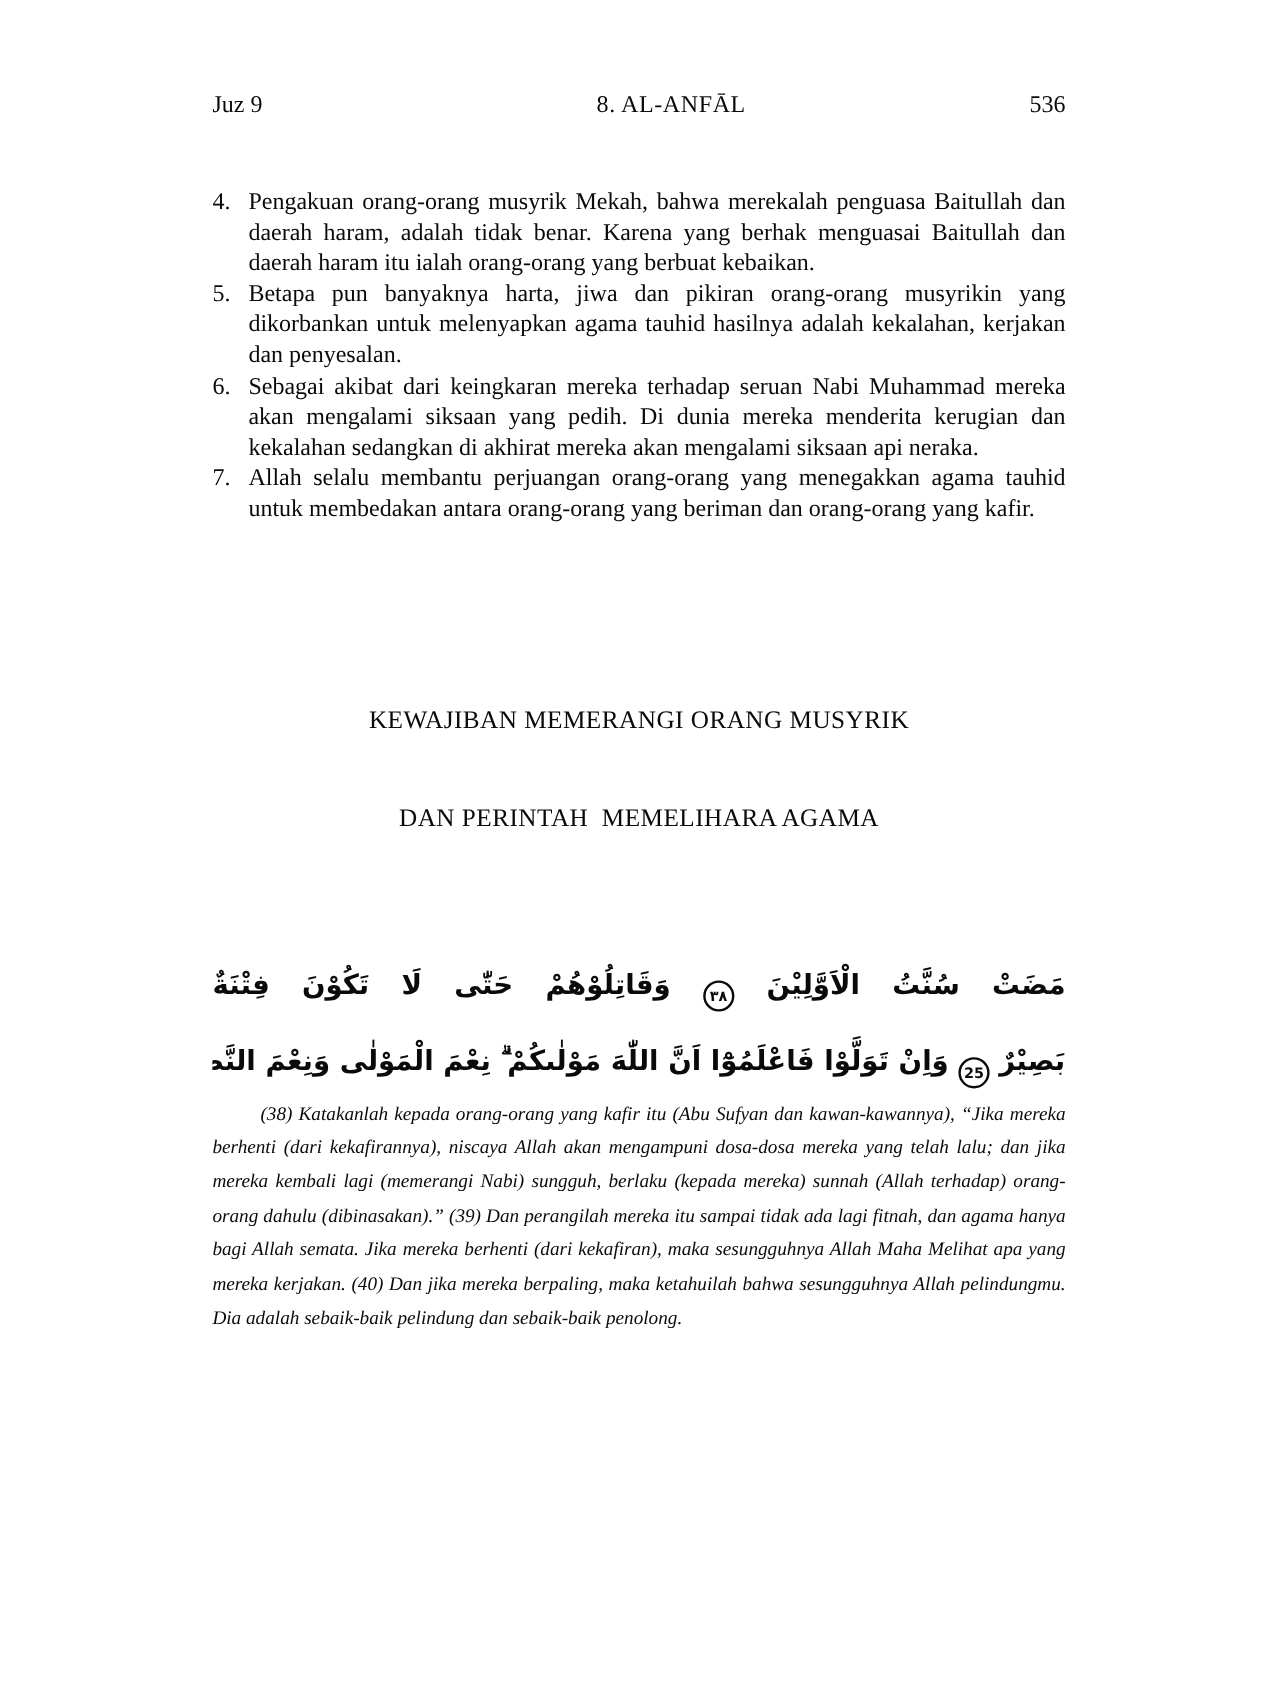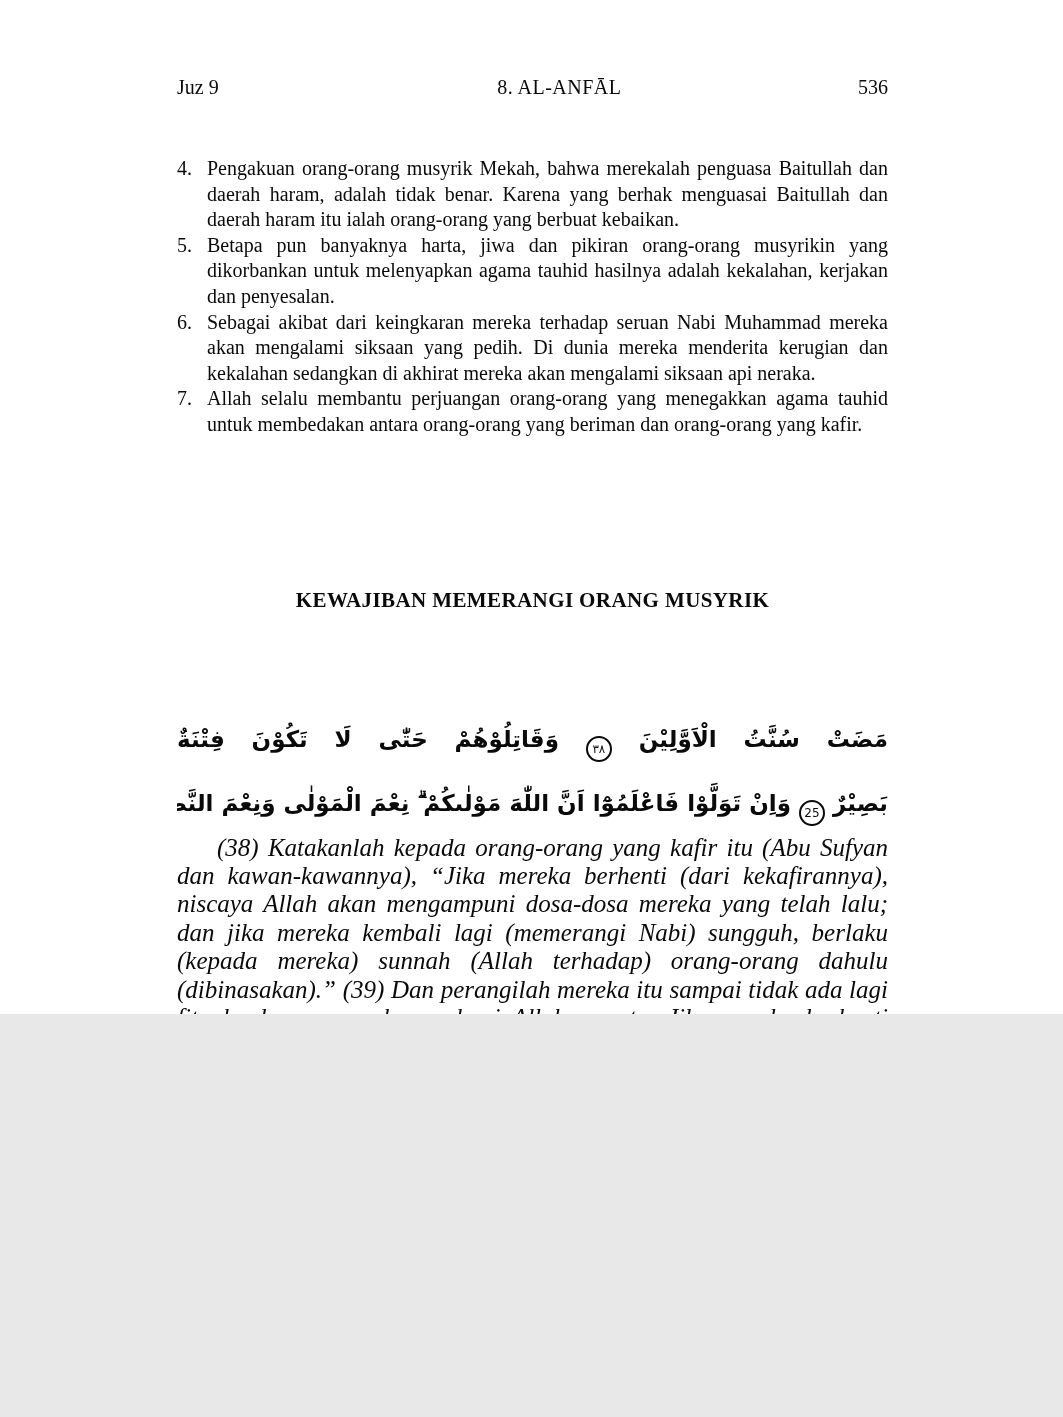--- a/index.html
+++ b/index.html
@@ -1,62 +1,62 @@
 <!DOCTYPE html>
 <html lang="id"><head>
 <meta charset="utf-8">
 <style>
   html,body{margin:0;padding:0;background:#e8e8e8;}
   .page{
-    width:1063px;height:1014px;margin:0 auto;background:#ffffff;
+    width:1063px;height:1417px;margin:0 auto;background:#ffffff;
     color:#0a0a0a;position:relative;overflow:hidden;
     font-family:"Liberation Serif",serif;
   }
   .content{padding:0 175px 0 177px;}
 
   
   .pg-header{
     display:flex;justify-content:space-between;align-items:baseline;
     padding-top:76px;font-size:20px;line-height:22px;
   }
   .pg-header .center{letter-spacing:0.5px;margin-left:42px;}
 
   
   .summary{margin-top:58px;font-size:20px;line-height:25.6px;}
   .summary .item{display:flex;}
   .summary .num{width:30px;flex:0 0 30px;}
   .summary .txt{flex:1;text-align:justify;}
 
   
   .section-heading{
-    margin-top:95px;text-align:center;font-weight:bold;
+    margin-top:95px;text-align:center;font-weight:normal;
     font-size:21px;line-height:27px;letter-spacing:0.4px;
     white-space:pre-wrap;
   }
 
   
   .arabic{margin-top:32px;}
   .ar-line{
     direction:rtl;unicode-bidi:embed;
     font-family:"DejaVu Sans",sans-serif;font-weight:700;
     font-size:23px;line-height:64px;height:64px;
     text-align:justify;text-align-last:justify;
     white-space:nowrap;overflow:hidden;
   }
   .ayah-num{
     display:inline-flex;align-items:center;justify-content:center;
     width:26px;height:26px;border:2px solid #0a0a0a;border-radius:50%;
-    font-size:12px;font-weight:400;vertical-align:-6px;
+    font-size:12px;font-weight:700;vertical-align:-6px;
     font-family:"DejaVu Sans",sans-serif;box-sizing:border-box;margin-top:36px;
   }
 
   
   .terjemah-heading{margin-top:36px;font-weight:bold;font-size:21px;line-height:25px;}
   .terjemah-body{
-    margin-top:6px;font-style:italic;font-size:25px;line-height:28.4px;
+    margin-top:6px;font-style:italic;font-size:16px;line-height:28.4px;
     text-align:justify;text-indent:40px;
   }
 </style>
 </head>
 <body>
 
 <div class="page">
   <div class="content">
 
     <div class="pg-header">
@@ -79,20 +79,21 @@
           <div class="txt">Sebagai akibat dari keingkaran mereka terhadap seruan Nabi Muhammad mereka akan mengalami siksaan yang pedih. Di dunia mereka menderita kerugian dan kekalahan sedangkan di akhirat mereka akan mengalami siksaan api neraka.</div>
         </div>
         <div class="item">
           <div class="num">7.</div>
           <div class="txt">Allah selalu membantu perjuangan orang-orang yang menegakkan agama tauhid untuk membedakan antara orang-orang yang beriman dan orang-orang yang kafir.</div>
         </div>
       </div>
 
     <div class="section-heading">
       <div>KEWAJIBAN MEMERANGI ORANG MUSYRIK</div>
+      <div>DAN PERINTAH  MEMELIHARA AGAMA</div>
     </div>
 
     <div class="arabic">
         <div class="ar-line" dir="rtl"><span>مَضَتْ سُنَّتُ الْاَوَّلِيْنَ</span> <span class="ayah-num">٣٨</span> <span>وَقَاتِلُوْهُمْ حَتّٰى لَا تَكُوْنَ فِتْنَةٌ</span></div>
         <div class="ar-line" dir="rtl"><span>بَصِيْرٌ</span> <span class="ayah-num">25</span> <span>وَاِنْ تَوَلَّوْا فَاعْلَمُوْٓا اَنَّ اللّٰهَ مَوْلٰىكُمْ ۗ نِعْمَ الْمَوْلٰى وَنِعْمَ النَّصِيْرُ</span> </div>
       </div>
 
     <div class="terjemah-body">(38) Katakanlah kepada orang-orang yang kafir itu (Abu Sufyan dan kawan-kawannya), “Jika mereka berhenti (dari kekafirannya), niscaya Allah akan mengampuni dosa-dosa mereka yang telah lalu; dan jika mereka kembali lagi (memerangi Nabi) sungguh, berlaku (kepada mereka) sunnah (Allah terhadap) orang-orang dahulu (dibinasakan).” (39) Dan perangilah mereka itu sampai tidak ada lagi fitnah, dan agama hanya bagi Allah semata. Jika mereka berhenti (dari kekafiran), maka sesungguhnya Allah Maha Melihat apa yang mereka kerjakan. (40) Dan jika mereka berpaling, maka ketahuilah bahwa sesungguhnya Allah pelindungmu. Dia adalah sebaik-baik pelindung dan sebaik-baik penolong.</div>
 
   </div>

